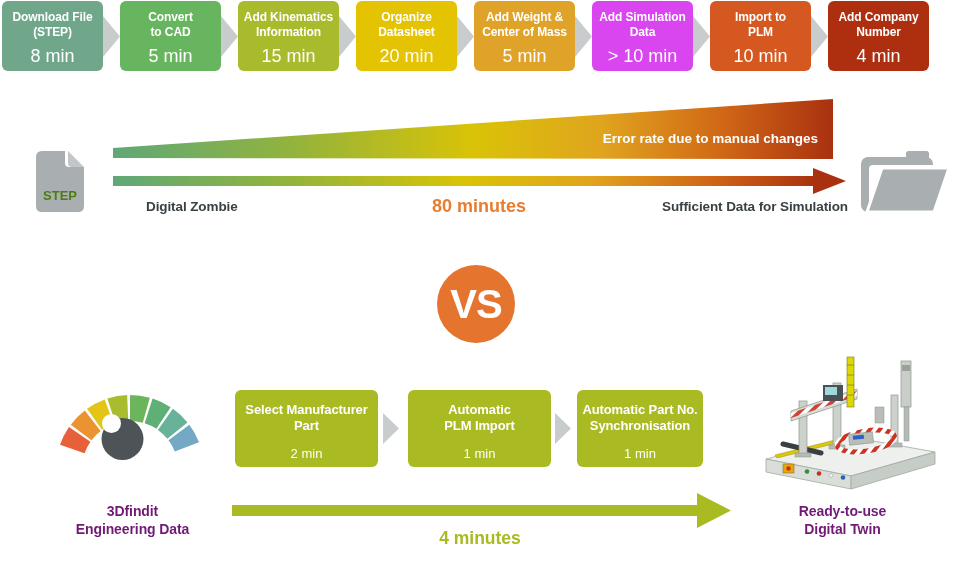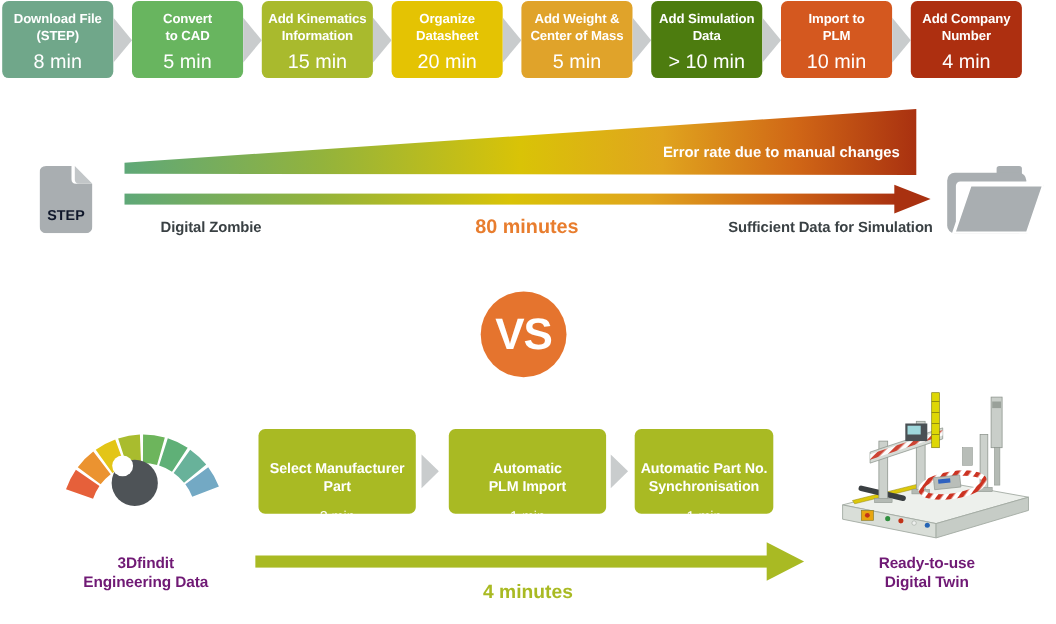--- a/index.html
+++ b/index.html
@@ -19,33 +19,33 @@
   }
   .step .t{font-size:12px;font-weight:700;line-height:1.22;letter-spacing:-0.1px;}
   .step .time{font-size:18px;font-weight:400;margin-top:7px;}
   .chev{align-self:center;flex:0 0 auto;}
   .chev polygon{fill:#c9cccd;}
   
   .abs{position:absolute;}
   .lbl-dark{font-size:13.5px;font-weight:700;color:#3a4144;letter-spacing:-0.1px;padding-left:33px;}
   .lbl-orange{font-size:18px;font-weight:700;color:#e87d2e;}
   .wedge-label{font-size:13.5px;font-weight:700;color:#ffffff;}
-  .icon-text{color:#0f172a;font-weight:700;font-size:13px;text-align:center;}
+  .icon-text{color:#4d7c0f;font-weight:700;font-size:13px;text-align:center;}
   
   .vs-circle{
     position:absolute;left:437px;top:265px;width:78px;height:78px;border-radius:50%;
     background:#e5742e;display:flex;align-items:center;justify-content:center;
     color:#fff;font-size:40px;font-weight:700;letter-spacing:-1px;
   }
   
   .auto-step{
     position:absolute;top:390px;height:77px;border-radius:6px;color:#fff;text-align:center;
     padding-top:12px;box-sizing:border-box;
   }
-  .auto-step .t{font-size:13px;font-weight:700;line-height:1.25;letter-spacing:-0.1px;margin-top:16px;}
+  .auto-step .t{font-size:13px;font-weight:700;line-height:1.25;letter-spacing:-0.1px;}
   .auto-step .time{font-size:13px;font-weight:400;margin-top:11px;}
   .lbl-center{font-size:14px;font-weight:700;color:#701a75;text-align:center;line-height:1.3;letter-spacing:-0.1px;}
   .lbl-green{font-size:17.5px;font-weight:700;color:#a9ba23;text-align:center;}
 </style>
 </head>
 <body>
 
 <div id="stage">
 
   <div class="steps-row">
@@ -83,21 +83,21 @@
       </svg>
 
     <div class="step" style="background: rgb(224, 163, 42);">
       <div class="t"><span>Add Weight &amp;</span><br><span>Center of Mass</span></div>
       <div class="time">5 min</div>
     </div>
     <svg class="chev" width="17" height="41" viewBox="0 0 17 41">
         <polygon points="0,0 17,20.5 0,41"></polygon>
       </svg>
 
-    <div class="step" style="background: #4d7c0f;">
+    <div class="step" style="background: #d946ef;">
       <div class="t"><span>Add Simulation</span><br><span>Data</span></div>
       <div class="time">&gt; 10 min</div>
     </div>
     <svg class="chev" width="17" height="41" viewBox="0 0 17 41">
         <polygon points="0,0 17,20.5 0,41"></polygon>
       </svg>
 
     <div class="step" style="background: rgb(212, 88, 31);">
       <div class="t"><span>Import to</span><br><span>PLM</span></div>
       <div class="time">10 min</div>

